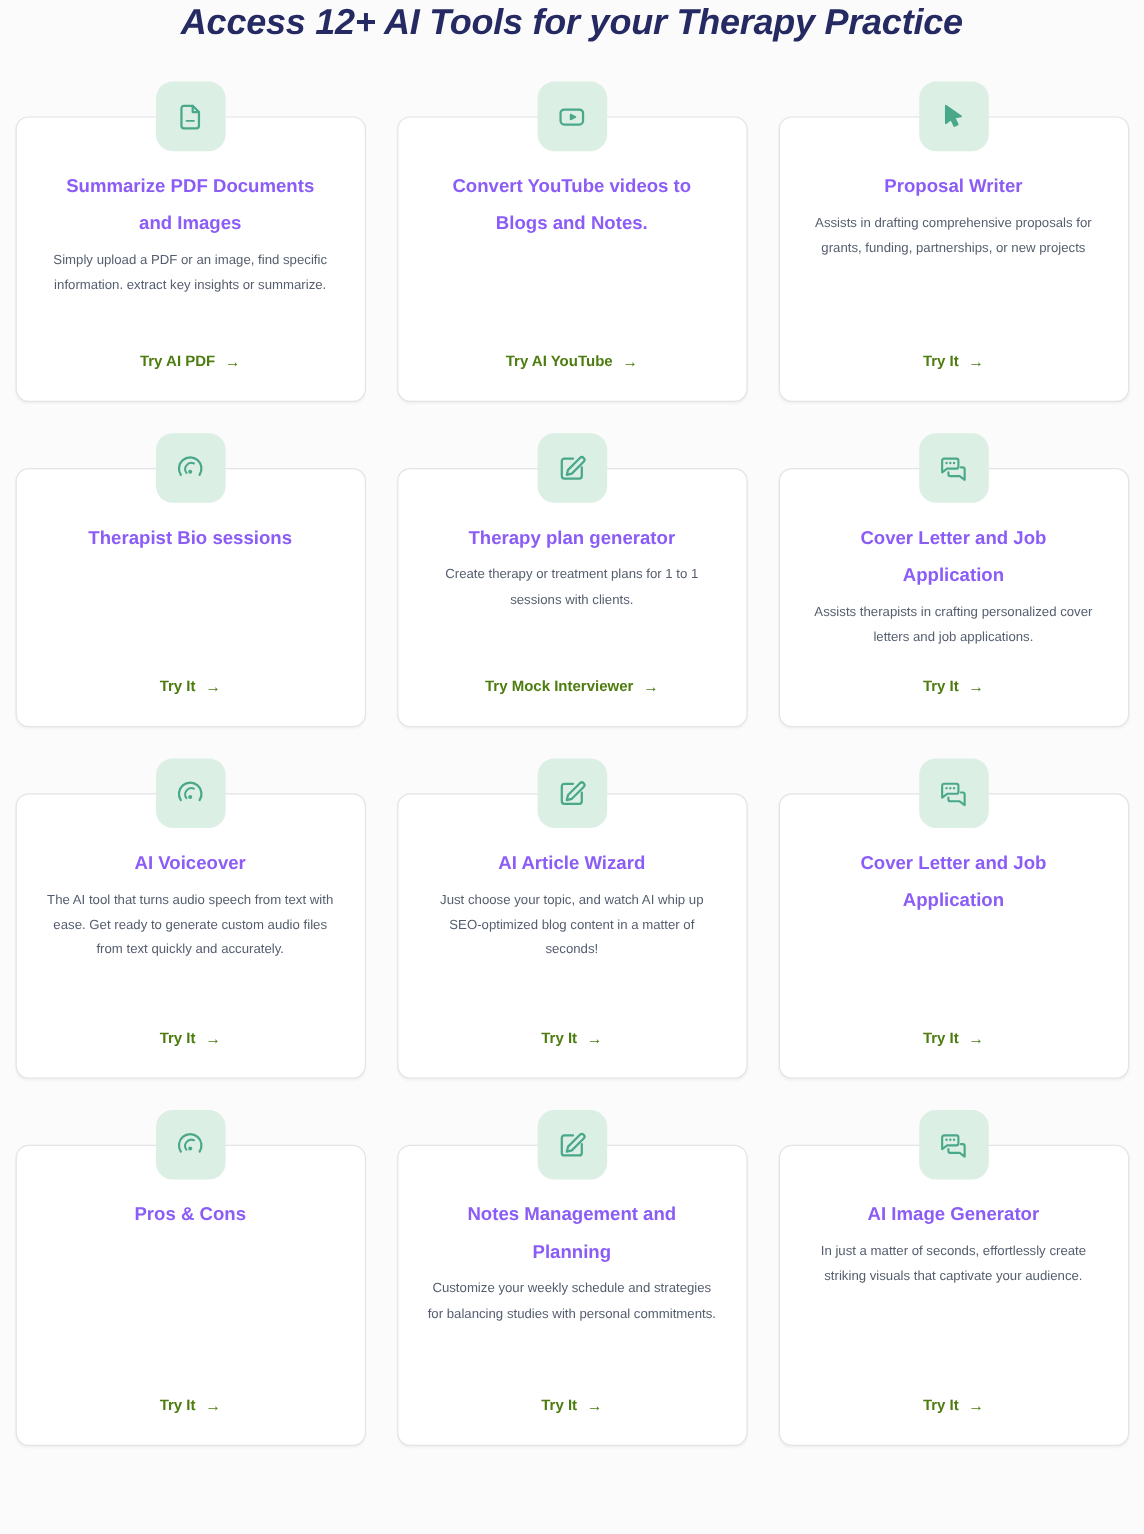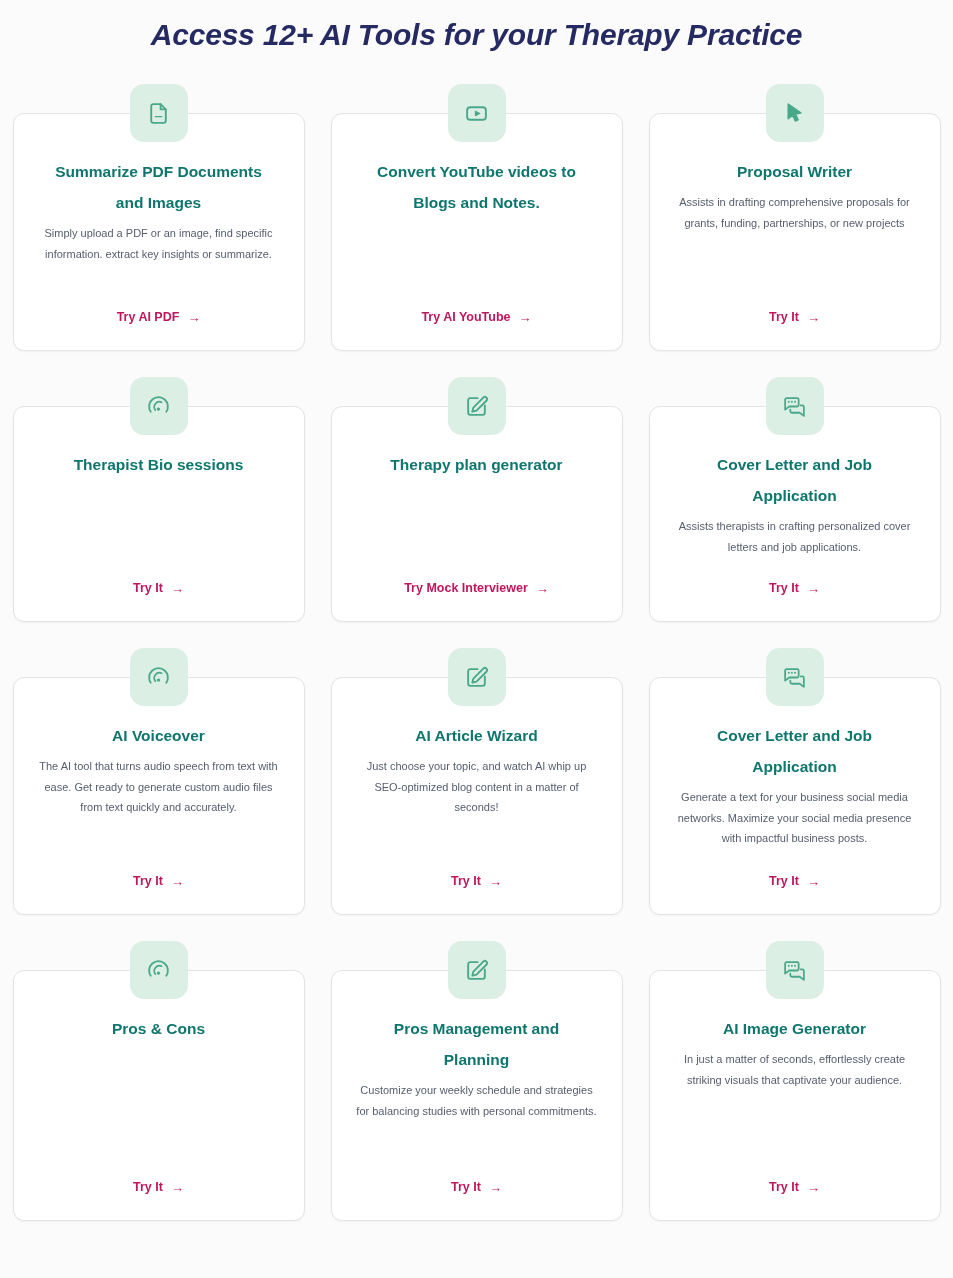--- a/index.html
+++ b/index.html
@@ -16,21 +16,21 @@
     position: relative;
     background: #fbfbfb;
   }
   .page-title {
     text-align: center;
     font-size: 30px;
     font-weight: bold;
     font-style: italic;
     color: #252a63;
     letter-spacing: -0.2px;
-    padding-top: 16px;
+    padding-top: 0;
     line-height: 38px;
   }
   .grid {
     display: grid;
     grid-template-columns: 292px 292px 292px;
     column-gap: 26px;
     row-gap: 26px;
     justify-content: center;
     padding: 30px 10px 0 10px;
   }
@@ -66,36 +66,36 @@
     z-index: 3;
   }
   .icon-badge svg {
     width: 25px;
     height: 25px;
     display: block;
   }
   .card-title {
     font-size: 15.5px;
     font-weight: bold;
-    color: #0f766e;
+    color: #8b5cf6;
     line-height: 31px;
     margin-bottom: 5px;
     max-width: 230px;
   }
   .card-desc {
     font-size: 11px;
     color: #555e6e;
     line-height: 20.5px;
     margin-bottom: 16px;
     max-width: 252px;
   }
   .try-link {
     font-size: 12.5px;
     font-weight: bold;
-    color: #be185d;
+    color: #4d7c0f;
     text-decoration: none;
     display: inline-flex;
     align-items: center;
     gap: 8px;
     margin-top: auto;
     padding-bottom: 4px;
   }
   .try-link .arrow { font-size: 13px; line-height: 1; }
   .r1 .card { min-height: 238px; }
   .r2 .card { min-height: 216px; }
@@ -180,20 +180,21 @@
 
     <div class="card-wrap r2">
       <div class="icon-badge">
         <svg viewBox="0 0 24 24" fill="none" stroke="#4aa88a" stroke-width="1.8" stroke-linecap="round" stroke-linejoin="round">
             <path d="M13 4H6a2 2 0 0 0-2 2v12a2 2 0 0 0 2 2h12a2 2 0 0 0 2-2v-7"></path>
             <path d="M18.5 3.5a2.1 2.1 0 0 1 3 3L12 16l-4 1 1-4z"></path>
           </svg>
       </div>
       <div class="card">
         <div class="card-title">Therapy plan generator</div>
+        <div class="card-desc">Create therapy or treatment plans for 1 to 1 sessions with clients.</div>
         <a class="try-link" href="#">
             <span>Try Mock Interviewer</span>
             <span class="arrow">→</span>
           </a>
       </div>
     </div>
 
     <div class="card-wrap r2">
       <div class="icon-badge">
         <svg viewBox="0 0 24 24" fill="none" stroke="#4aa88a" stroke-width="1.7" stroke-linecap="round" stroke-linejoin="round">
@@ -250,21 +251,20 @@
     <div class="card-wrap r3">
       <div class="icon-badge">
         <svg viewBox="0 0 24 24" fill="none" stroke="#4aa88a" stroke-width="1.7" stroke-linecap="round" stroke-linejoin="round">
             <path d="M3 5.5A1.5 1.5 0 0 1 4.5 4h10A1.5 1.5 0 0 1 16 5.5v5A1.5 1.5 0 0 1 14.5 12H7l-4 3z"></path>
             <path d="M8 15v1.5A1.5 1.5 0 0 0 9.5 18H17l4 3v-8.5A1.5 1.5 0 0 0 19.5 11H18"></path>
             <path d="M6.5 7.5h.01M9.5 7.5h.01M12.5 7.5h.01" stroke-width="1.9"></path>
           </svg>
       </div>
       <div class="card">
         <div class="card-title">Cover Letter and Job Application</div>
-        <div class="card-desc">Generate a text for your business social media networks. Maximize your social media presence with impactful business posts.</div>
         <a class="try-link" href="#">
             <span>Try It</span>
             <span class="arrow">→</span>
           </a>
       </div>
     </div>
 
     <div class="card-wrap r4">
       <div class="icon-badge">
         <svg viewBox="0 0 24 24" fill="none" stroke="#4aa88a" stroke-width="1.8" stroke-linecap="round">
@@ -283,21 +283,21 @@
     </div>
 
     <div class="card-wrap r4">
       <div class="icon-badge">
         <svg viewBox="0 0 24 24" fill="none" stroke="#4aa88a" stroke-width="1.8" stroke-linecap="round" stroke-linejoin="round">
             <path d="M13 4H6a2 2 0 0 0-2 2v12a2 2 0 0 0 2 2h12a2 2 0 0 0 2-2v-7"></path>
             <path d="M18.5 3.5a2.1 2.1 0 0 1 3 3L12 16l-4 1 1-4z"></path>
           </svg>
       </div>
       <div class="card">
-        <div class="card-title">Pros Management and Planning</div>
+        <div class="card-title">Notes Management and Planning</div>
         <div class="card-desc">Customize your weekly schedule and strategies for balancing studies with personal commitments.</div>
         <a class="try-link" href="#">
             <span>Try It</span>
             <span class="arrow">→</span>
           </a>
       </div>
     </div>
 
     <div class="card-wrap r4">
       <div class="icon-badge">

